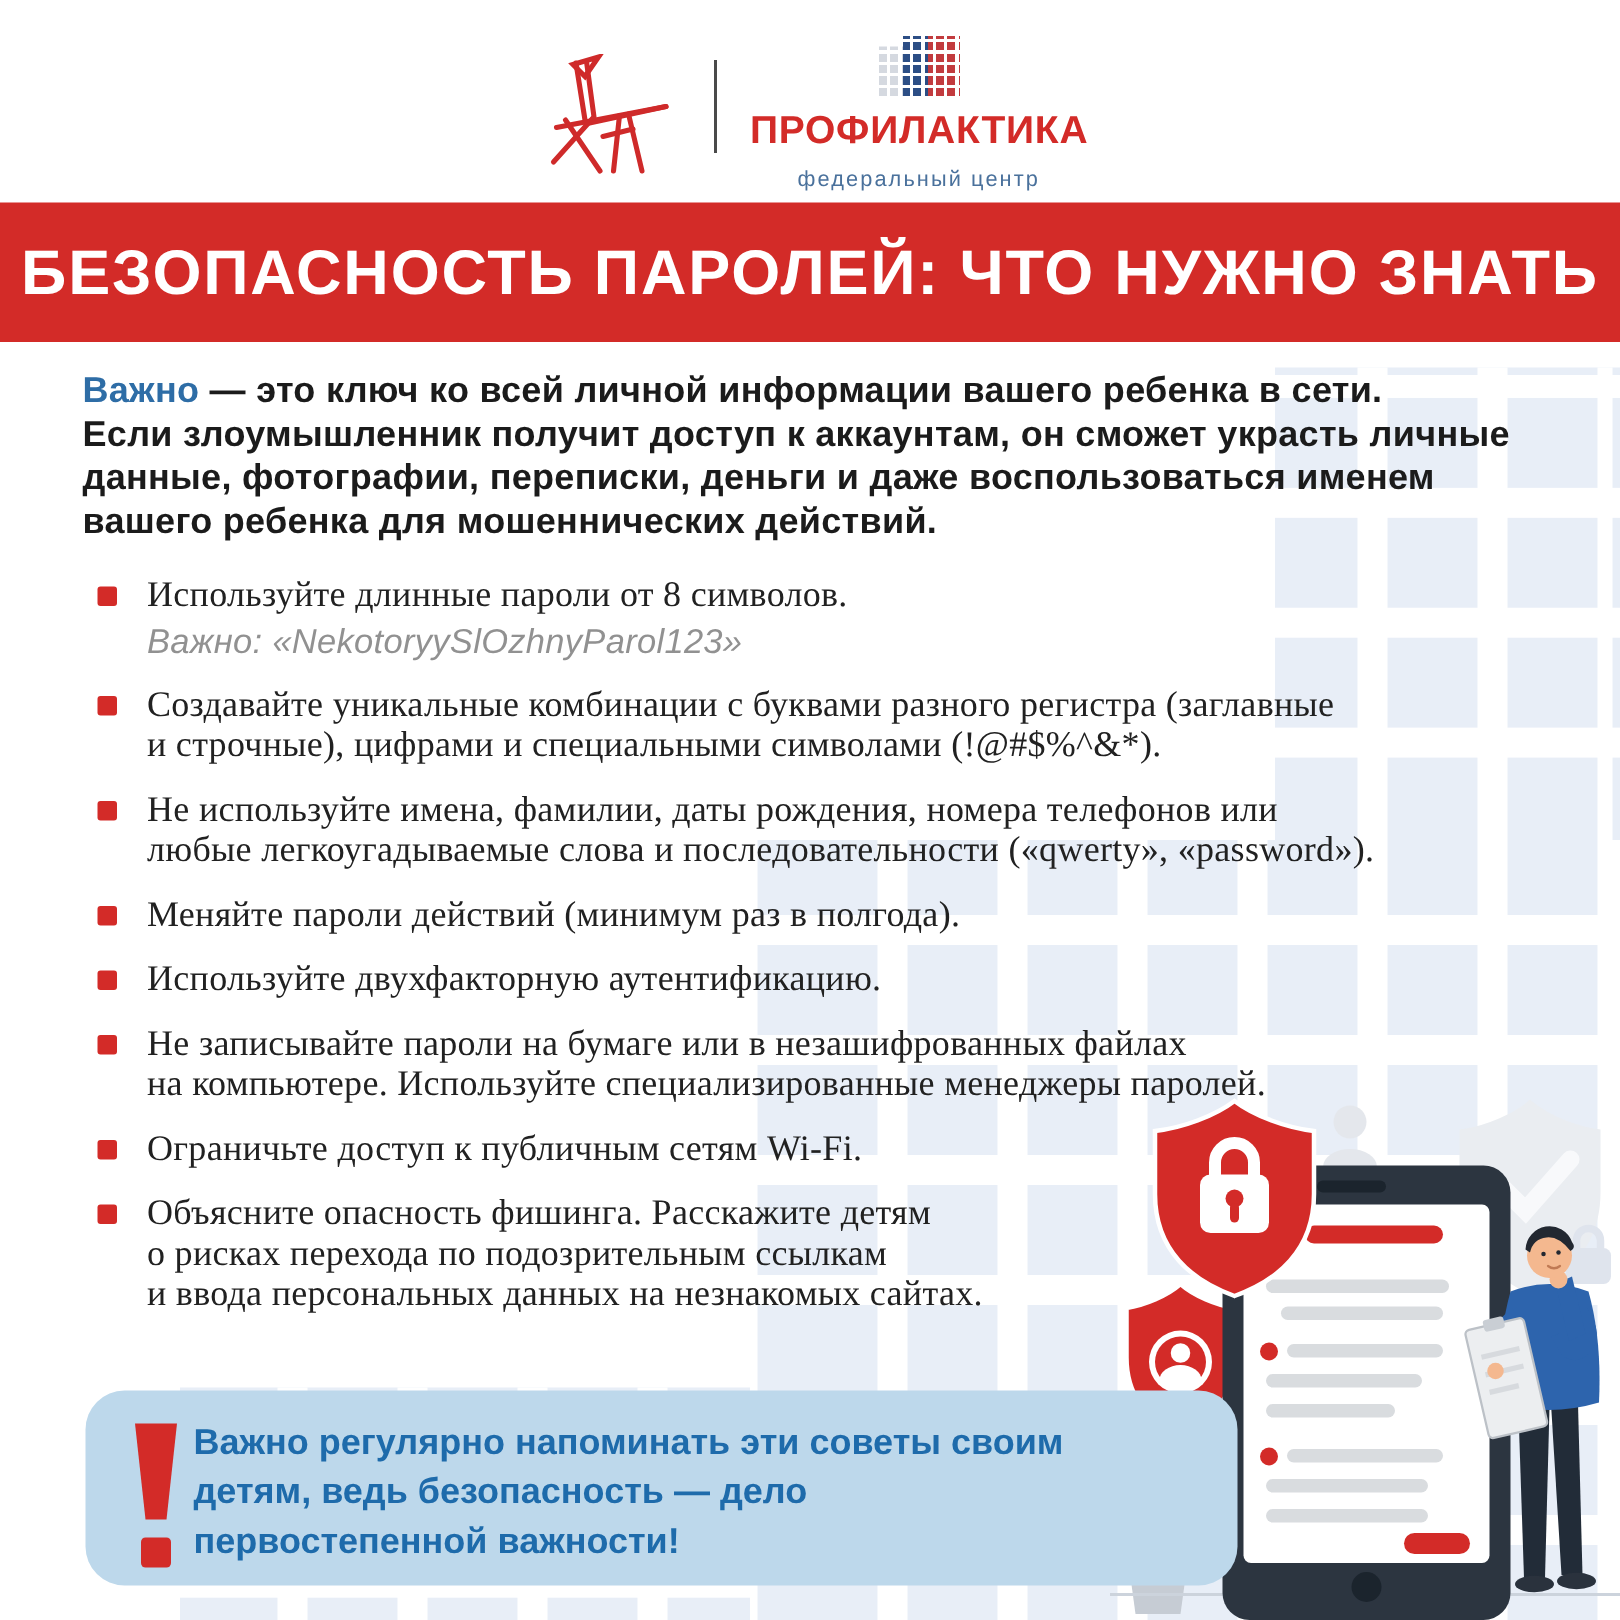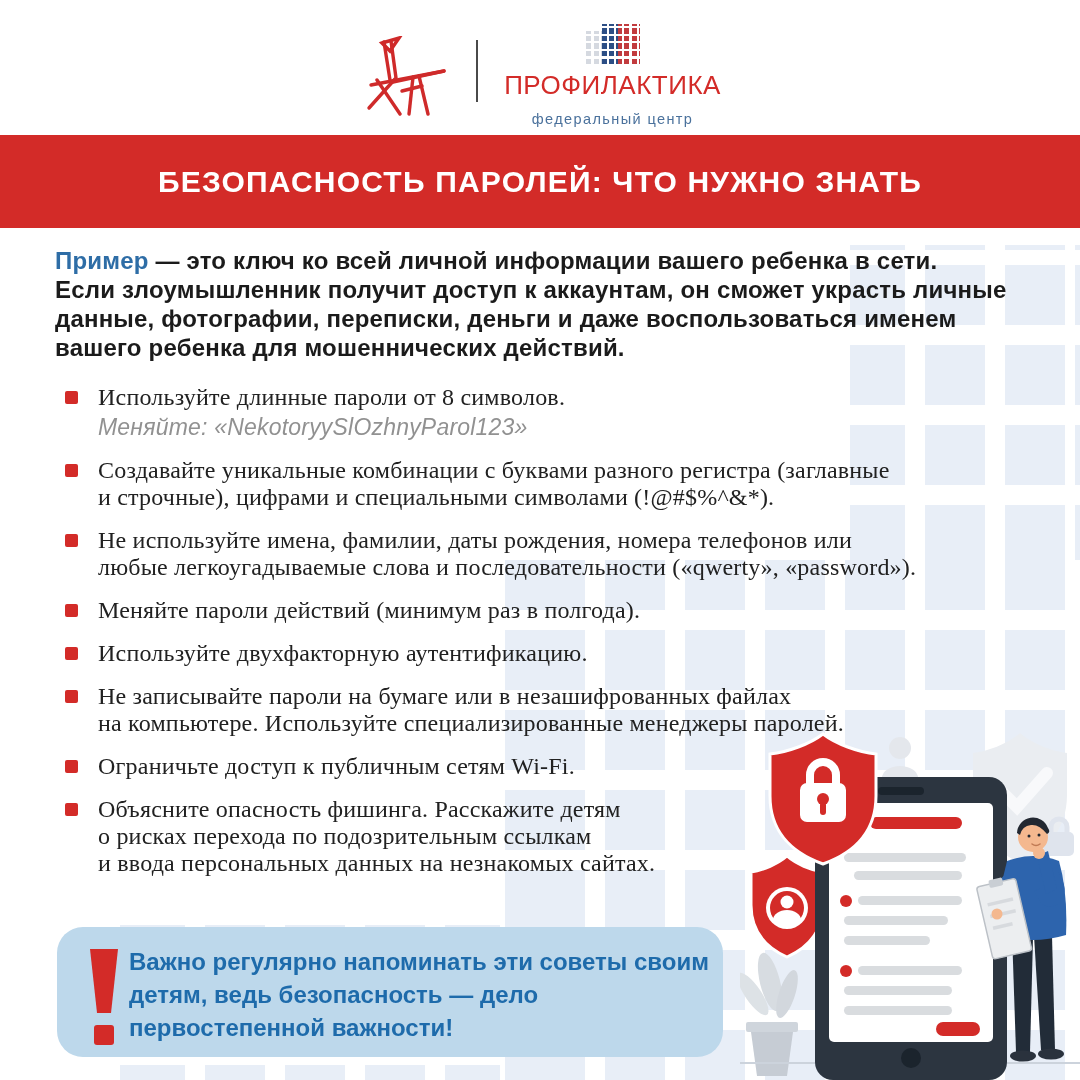--- a/index.html
+++ b/index.html
@@ -26,42 +26,42 @@
   .logo-divider{ position:absolute; left:476px; top:40px; width:2px; height:62px; background:#4a4a4a; }
   .brand{ position:absolute; left:500px; top:24px; width:225px; text-align:center; }
   .mosaic{
     display:inline-block; width:54px; height:40px; position:relative;
     background-image:
       repeating-linear-gradient(0deg, transparent 0 5.4px, #fff 5.4px 7.6px),
       repeating-linear-gradient(90deg, transparent 0 5.4px, #fff 5.4px 7.6px),
       linear-gradient(90deg, var(--c-mosaic_gray,#d5d9e0) 0 30%, var(--c-mosaic_blue,#2c4e85) 30% 60%, var(--c-mosaic_red,#c23b3e) 60% 100%);
   }
   .mosaic::before{ content:""; position:absolute; left:0; top:0; width:30%; height:7px; background:#fff; }
-  .brand-name{ display:block; margin-top:2px; font-size:26px; font-weight:400; letter-spacing:.5px; color:var(--c-accent,#d32b28); }
+  .brand-name{ display:block; margin-top:2px; font-size:26px; font-weight:700; letter-spacing:.5px; color:var(--c-accent,#d32b28); }
   .brand-sub{ display:block; margin-top:10px; font-size:14.5px; letter-spacing:1.4px; color:var(--c-subtitle_blue,#4a719c); }
 
   
   .banner{ position:absolute; left:0; top:135px; width:1080px; height:93px; background:var(--c-accent,#d32b28); z-index:2; display:flex; align-items:center; justify-content:center; }
-  .banner h1{ margin:0; font-size:30px; font-weight:800; letter-spacing:1.2px; color:#fff; white-space:nowrap; }
+  .banner h1{ margin:0; font-size:42px; font-weight:800; letter-spacing:1.2px; color:#fff; white-space:nowrap; }
 
   
   .intro{ position:absolute; left:55px; top:246px; width:980px; margin:0; z-index:2;
     font-size:24px; line-height:29px; font-weight:700; white-space:pre-line; color:#1b1b1b; letter-spacing:.2px;}
   .intro .lead{ color:var(--c-lead_blue,#2e6da6); }
 
   
   .tips{ position:absolute; left:65px; top:384px; width:960px; z-index:2; }
   .tip{ display:flex; align-items:flex-start; margin-bottom:16px; }
   .bullet{ flex:0 0 13px; width:13px; height:13px; margin-top:7px; border-radius:2px; background:var(--c-accent,#d32b28); }
   .tip-body{ margin-left:20px; }
   .tip-text{ margin:0; font-size:24px; line-height:27px; white-space:pre-line; color:#212121; letter-spacing:.2px;font-family:Liberation Serif, serif; }
   .tip-example{ margin:3px 0 0 0; font-size:23px; line-height:27px; font-style:italic; color:var(--c-example_gray,#919191); letter-spacing:.2px; }
 
   
-  .callout{ position:absolute; left:57px; top:927px; width:666px; height:130px; z-index:3;
+  .callout{ position:absolute; left:57px; top:927px; width:768px; height:130px; z-index:3;
     background:var(--c-callout_bg,#bdd8eb); border-radius:26px; }
   .callout-icon{ position:absolute; left:30px; top:20px; }
   .callout-text{ position:absolute; left:72px; top:18px; margin:0; width:580px;
     font-size:24px; line-height:33px; font-weight:700; white-space:pre-line;
     color:var(--c-callout_text,#1e6bab); }
 
   
   .scene{ position:absolute; left:740px; top:620px; z-index:2; }
 </style>
 </head>
@@ -93,32 +93,32 @@
       <span class="mosaic"></span>
       <span class="brand-name">ПРОФИЛАКТИКА</span>
       <span class="brand-sub">федеральный центр</span>
     </div>
   </div>
 
   <div class="banner">
     <h1>БЕЗОПАСНОСТЬ ПАРОЛЕЙ: ЧТО НУЖНО ЗНАТЬ</h1>
   </div>
 
-  <p class="intro"><span class="lead">Пример</span><span> — это ключ ко всей личной информации вашего ребенка в сети.
+  <p class="intro"><span class="lead">Важно</span><span> — это ключ ко всей личной информации вашего ребенка в сети.
 Если злоумышленник получит доступ к аккаунтам, он сможет украсть личные
 данные, фотографии, переписки, деньги и даже воспользоваться именем
 вашего ребенка для мошеннических действий.</span></p>
 
   <div class="tips">
 
       <div class="tip">
         <span class="bullet"></span>
         <div class="tip-body">
           <p class="tip-text">Используйте длинные пароли от 8 символов.</p>
-          <p class="tip-example">Меняйте: «NekotoryySlOzhnyParol123»</p>
+          <p class="tip-example">Важно: «NekotoryySlOzhnyParol123»</p>
         </div>
       </div>
 
       <div class="tip">
         <span class="bullet"></span>
         <div class="tip-body">
           <p class="tip-text">Создавайте уникальные комбинации с буквами разного регистра (заглавные
 и строчные), цифрами и специальными символами (!@#$%^&amp;*).</p>
         </div>
       </div>

